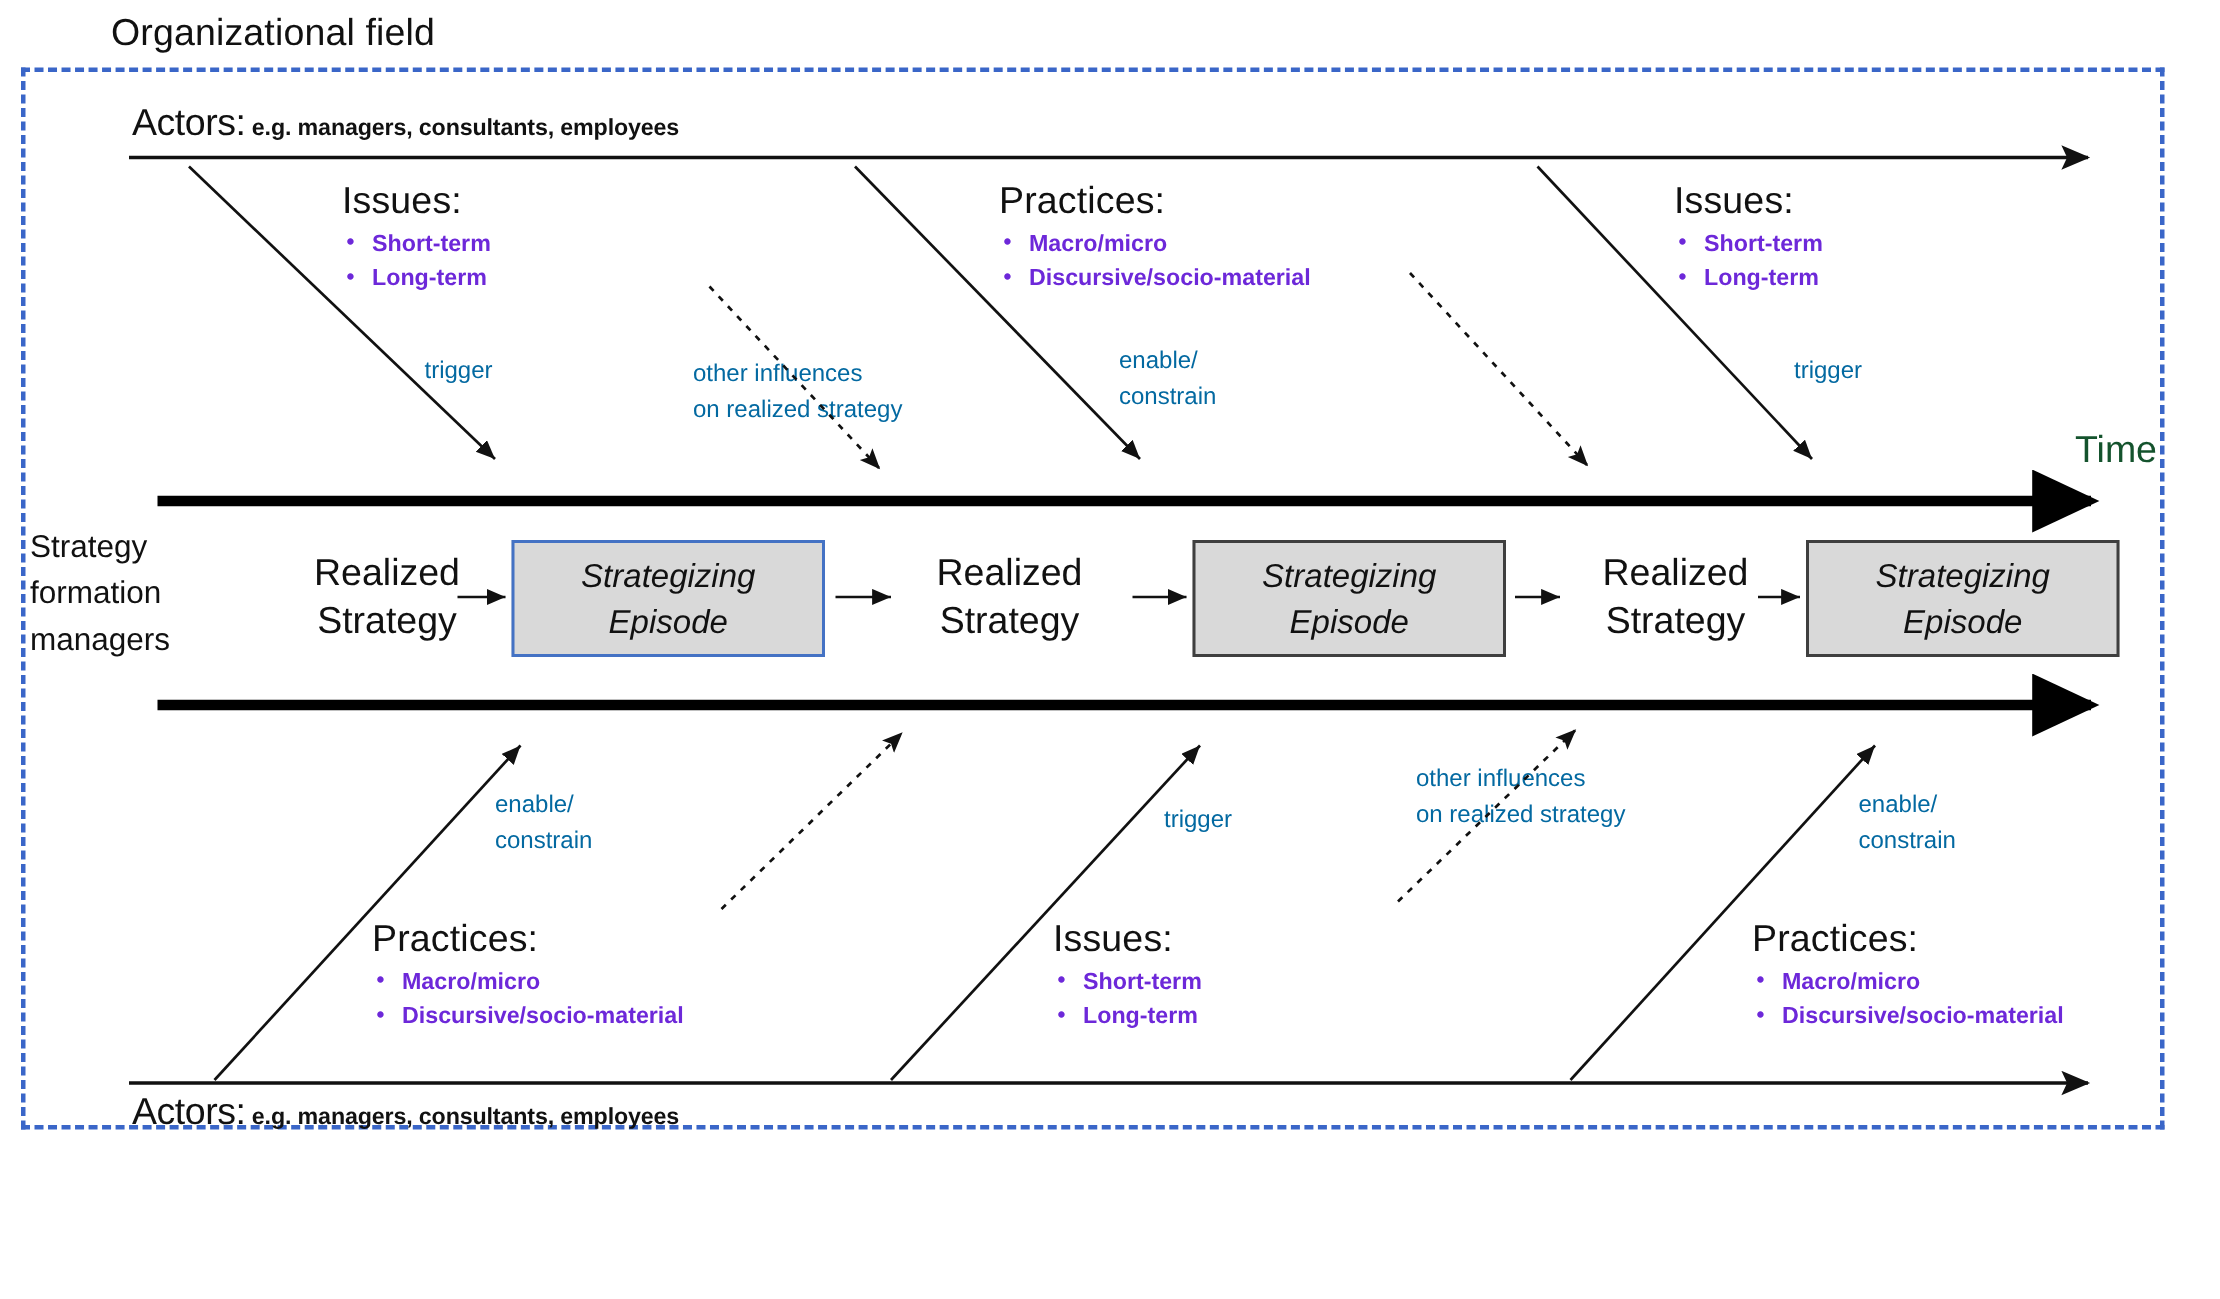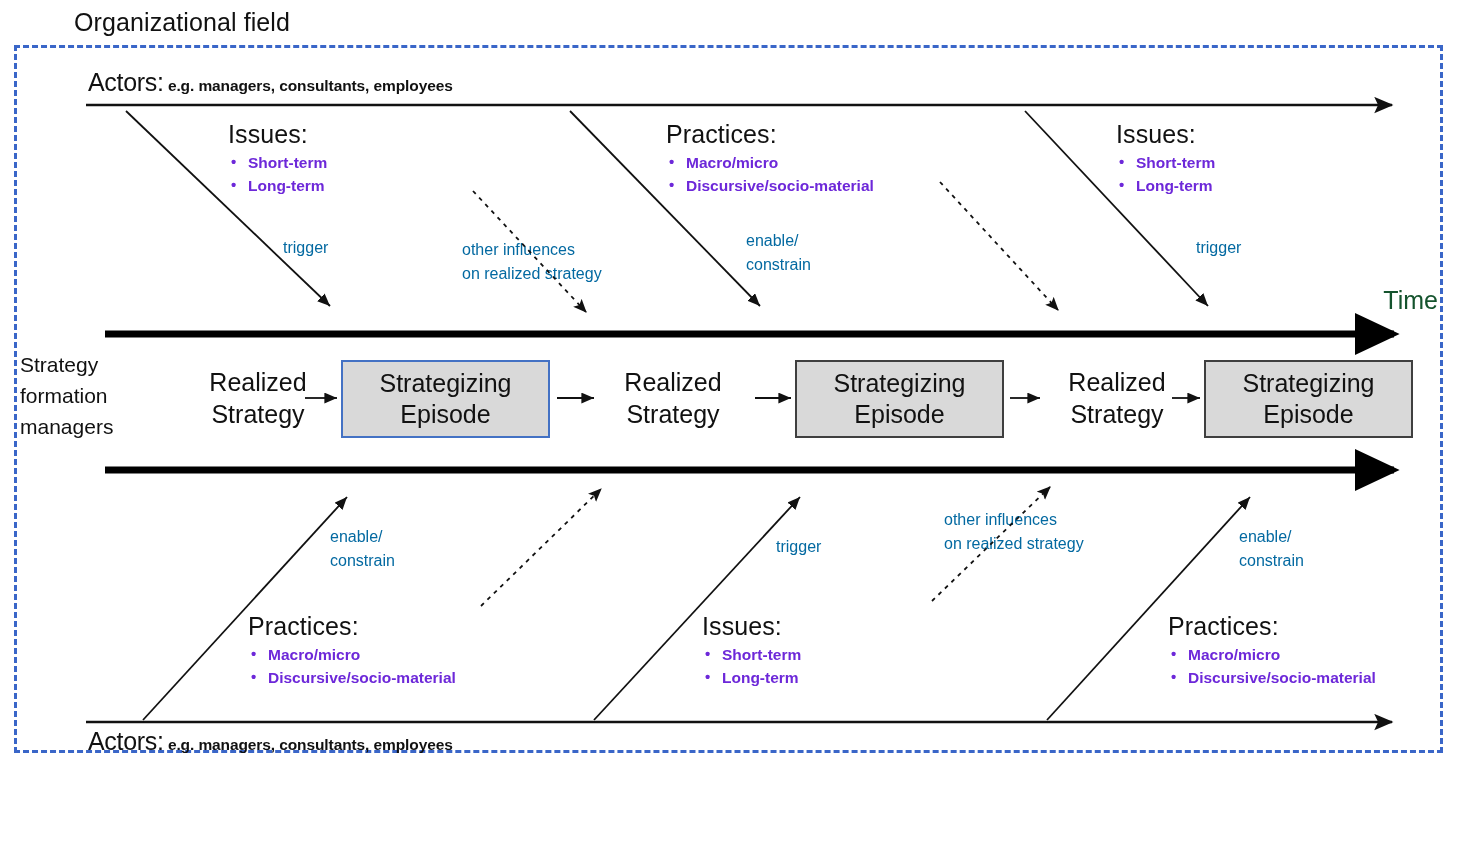--- a/index.html
+++ b/index.html
@@ -32,21 +32,21 @@
 
   #time-label{ right:42px; top:266px; font-size:25px; color:#14532d;margin-top:20px;}
 
   #left-label{ left:20px; top:349px; font-size:21px; line-height:31px; color:#111;}
 
   .rs{ font-size:25px; line-height:32px; text-align:center; color:#111;}
 
   .ep{
     background:#d9d9d9; box-sizing:border-box;
     display:flex; align-items:center; justify-content:center;
-    font-size:25px; line-height:31px; text-align:center; color:#111;
+    font-size:22px; line-height:31px; text-align:center; color:#111;font-style:italic;
   }
   .ep.blue{ border:2px solid #4472c4; }
   .ep.dark{ border:2px solid #3f3f3f; }
 
   #caption{ left:12px; top:818px; font-family:"Liberation Serif",serif; font-size:20px; color:#000;}
   #caption b{ font-weight:bold; letter-spacing:.2px;}
   #caption span.txt{ margin-left:22px;}
 
   svg{ position:absolute; left:0; top:0; pointer-events:none;}
 </style>

